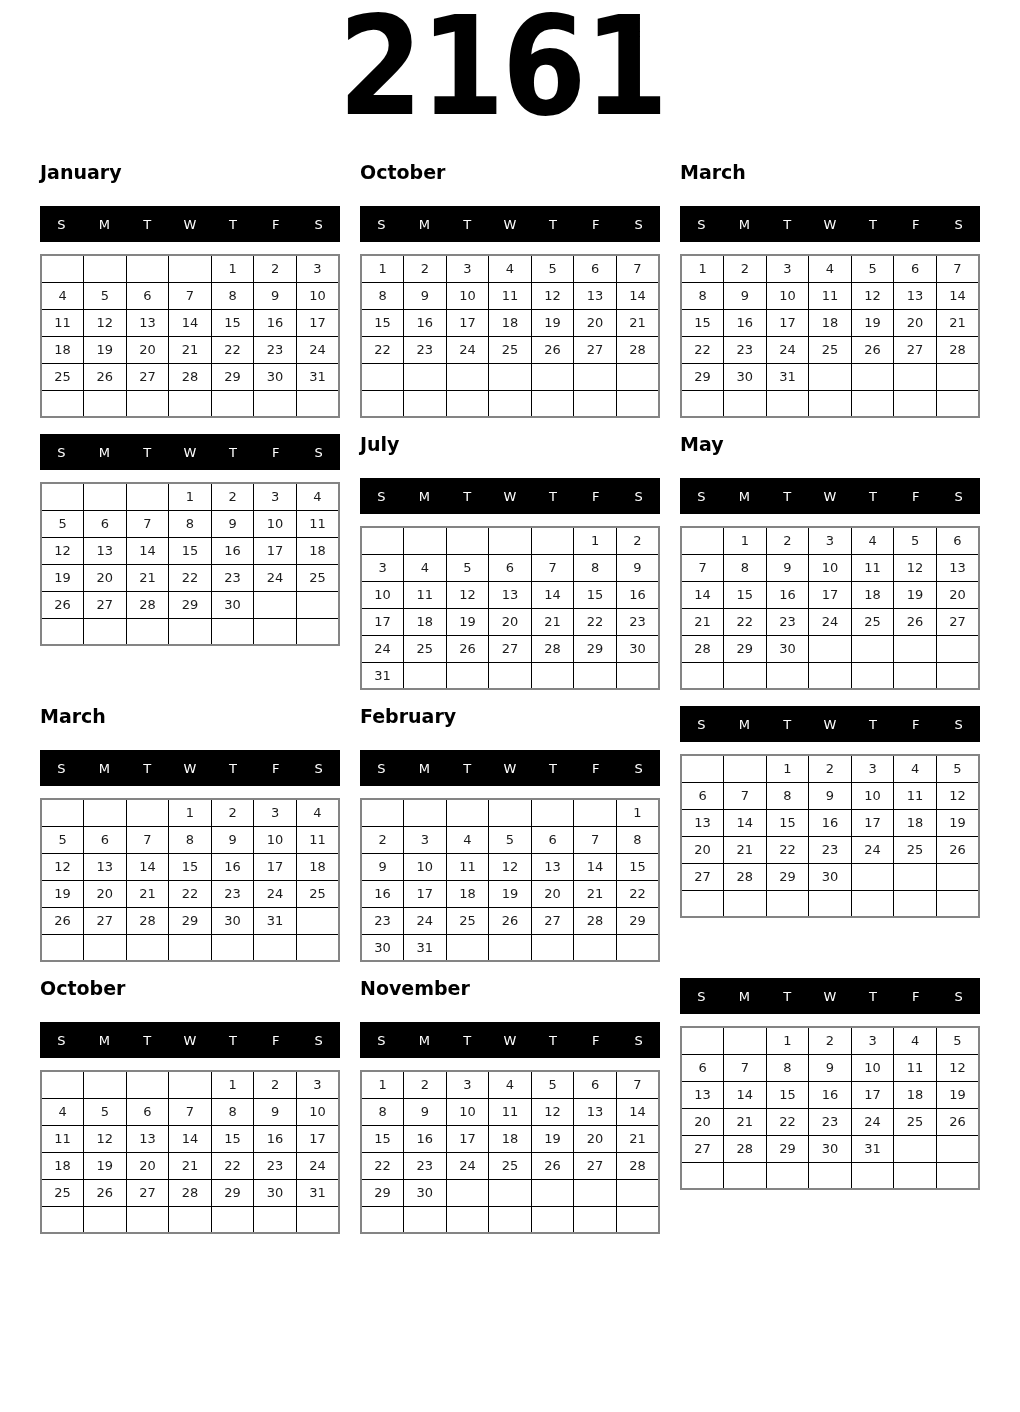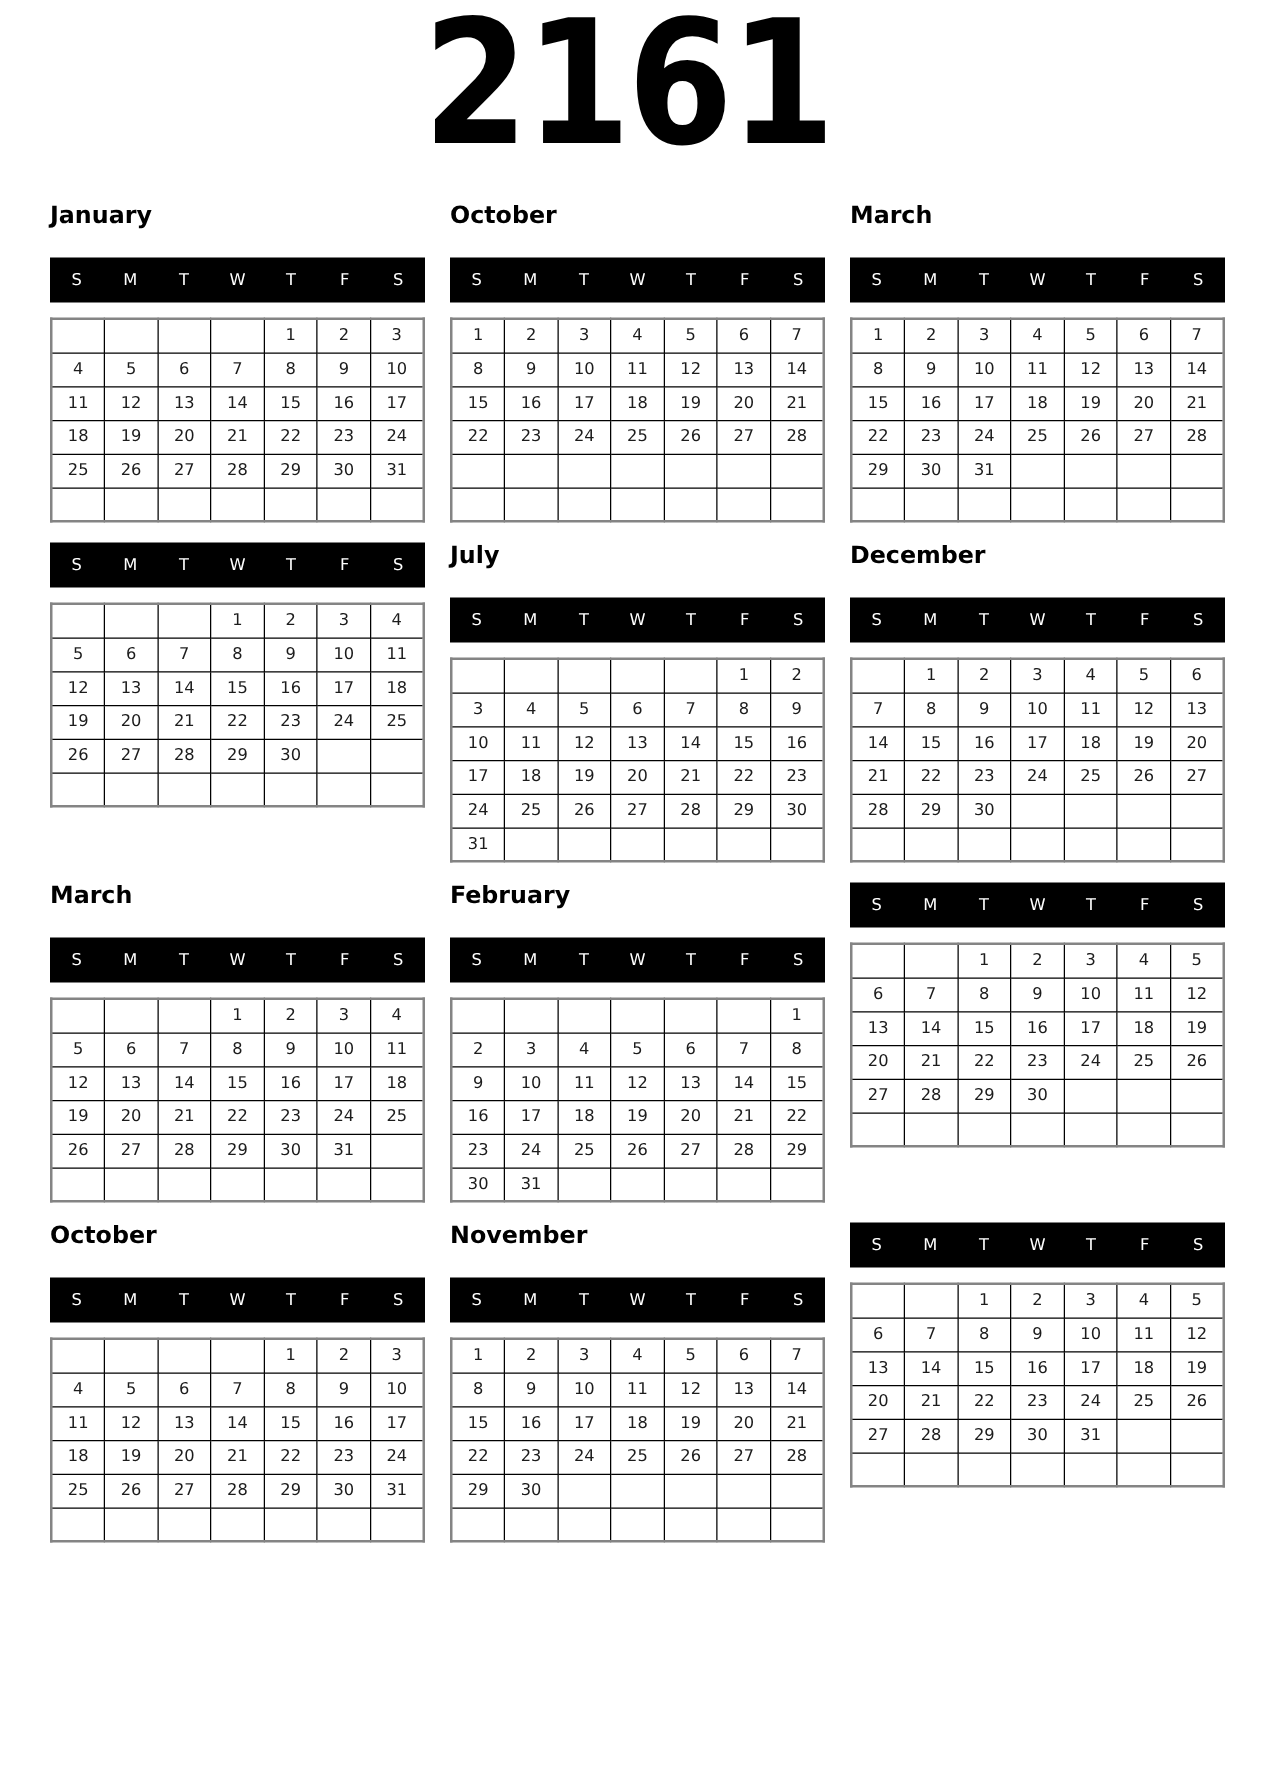--- a/index.html
+++ b/index.html
@@ -424,21 +424,21 @@
             <td></td>
             <td></td>
             <td></td>
             <td></td>
           </tr>
         </tbody>
     </table>
   </section>
 
   <section class="month">
-    <h2 class="month-title">December</h2>
+    <h2 class="month-title">May</h2>
     <div class="weekday-bar">
         <span class="weekday">S</span>
         <span class="weekday">M</span>
         <span class="weekday">T</span>
         <span class="weekday">W</span>
         <span class="weekday">T</span>
         <span class="weekday">F</span>
         <span class="weekday">S</span>
       </div>
     <table class="days">

